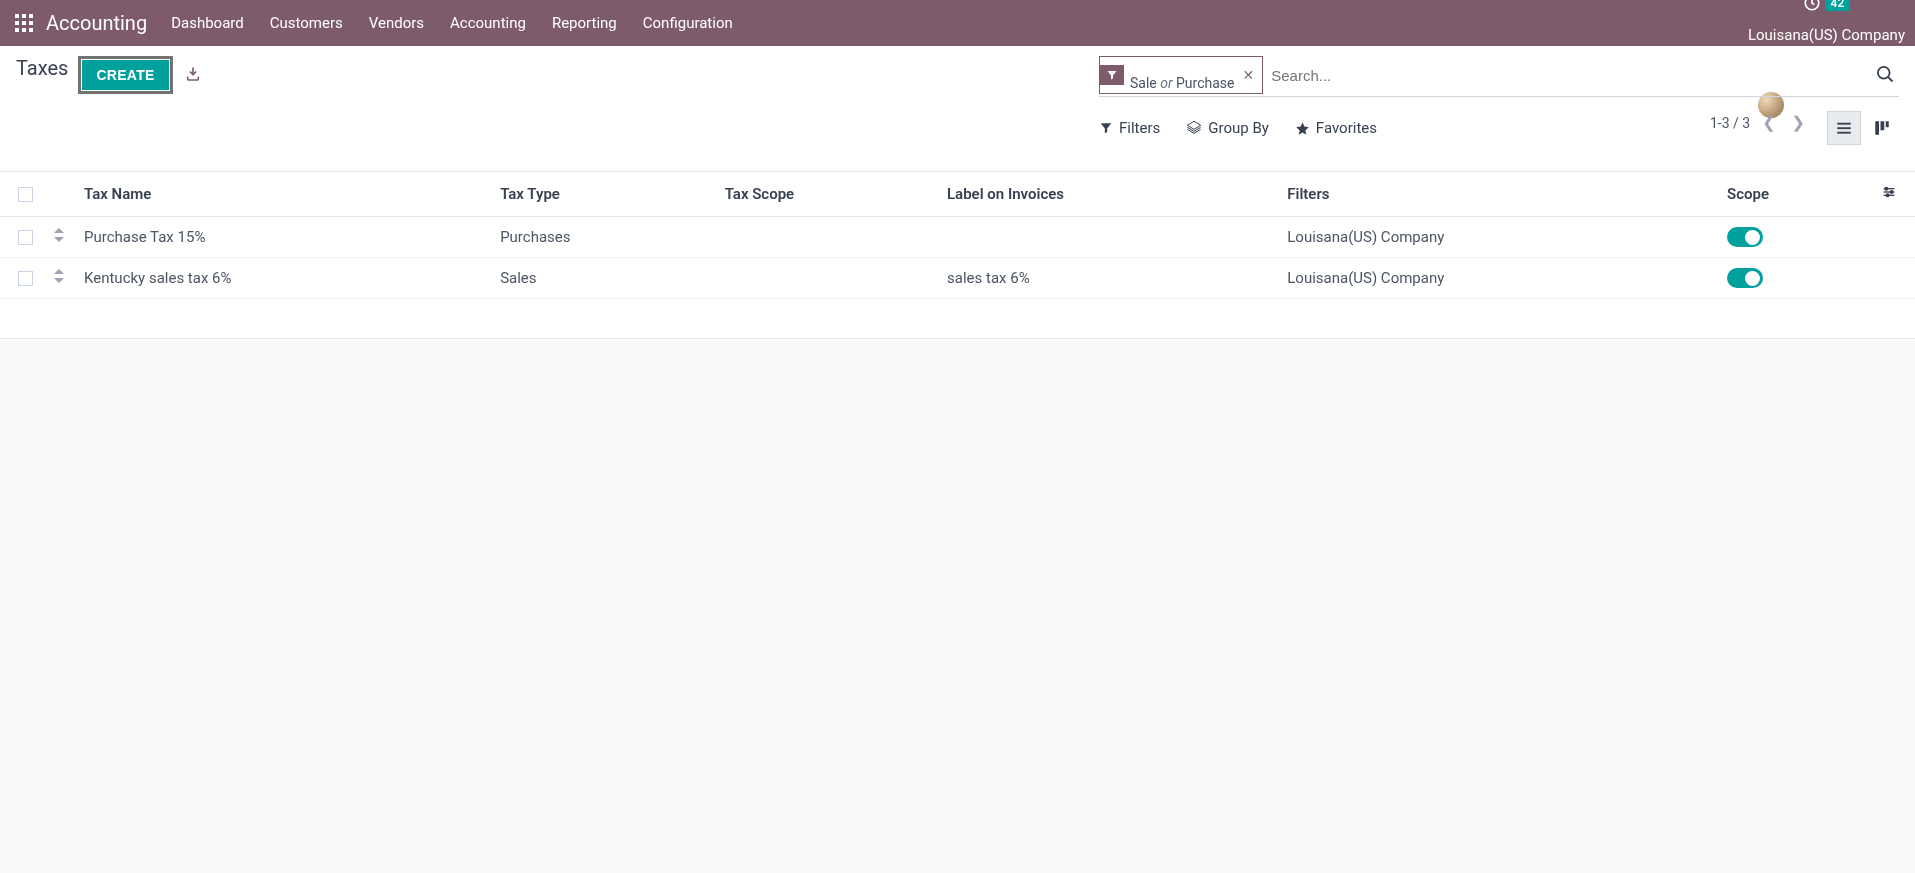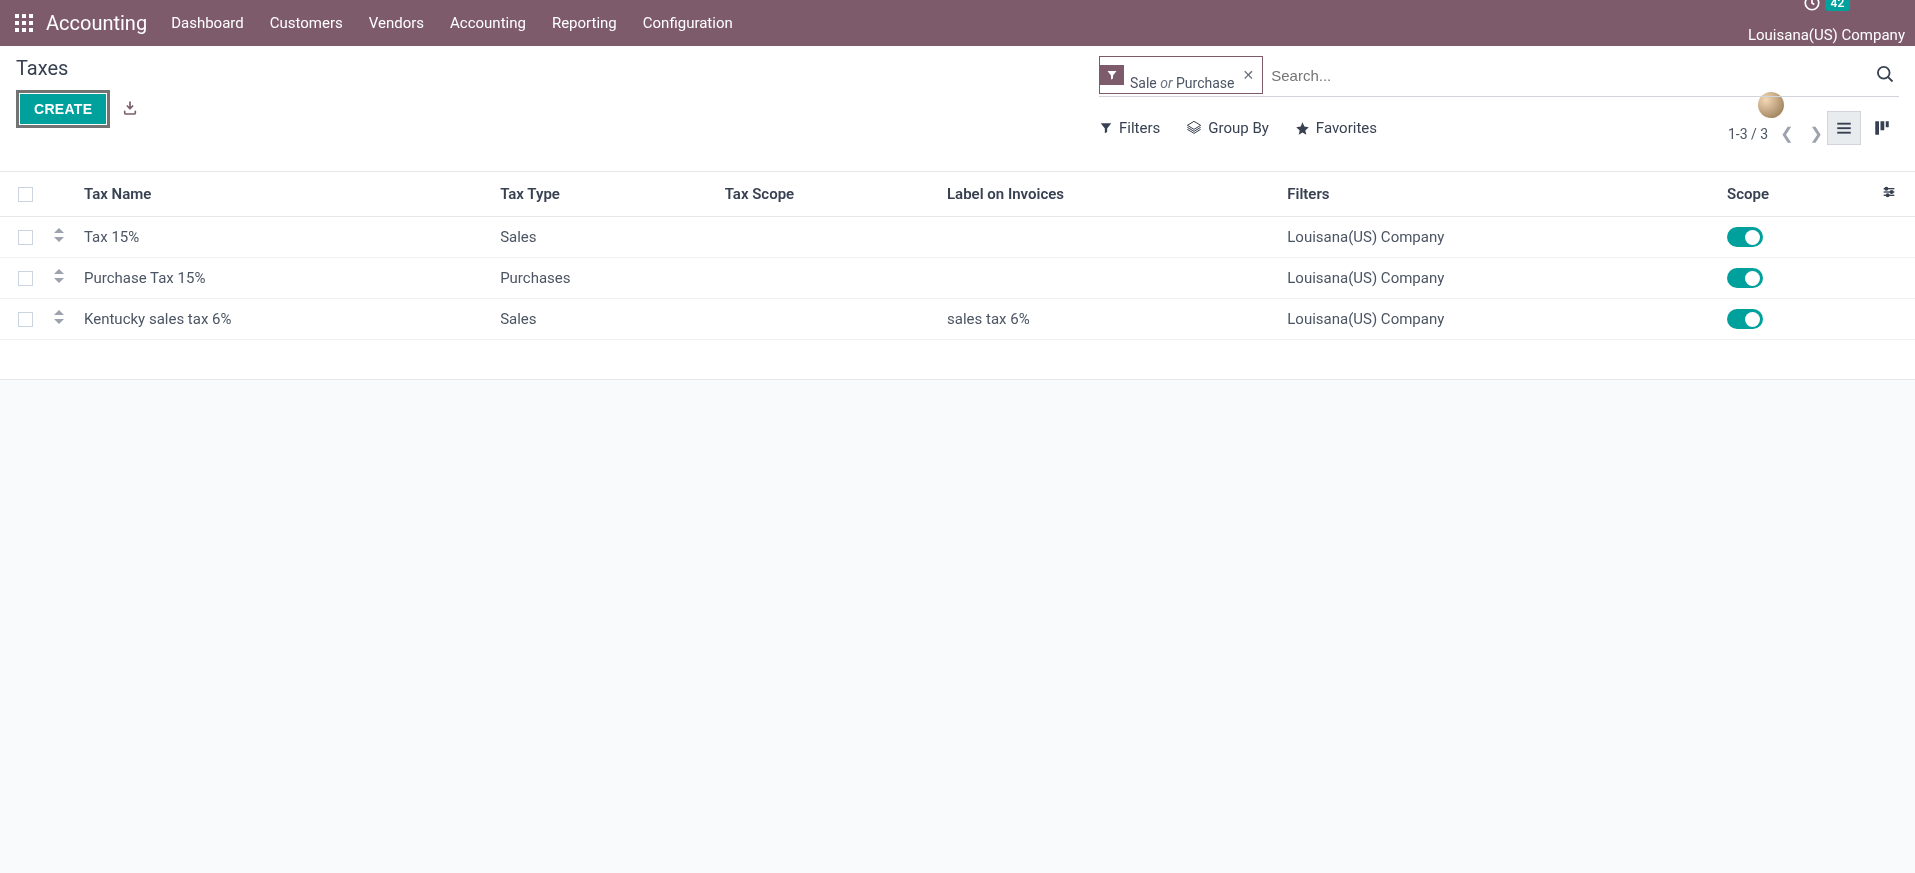--- a/index.html
+++ b/index.html
@@ -16,41 +16,41 @@
   .icon-btn { cursor: pointer; display: flex; align-items: center; }
   .badge-wrap { display: flex; align-items: center; gap: 4px; cursor: pointer; }
   .badge { background: #00a09d; color: #fff; font-size: 12px; padding: 1px 6px; border-radius: 3px; font-weight: 600; }
   .company-name { font-size: 15px; cursor: pointer; }
   .avatar { width: 26px; height: 26px; border-radius: 50%; background: radial-gradient(circle at 30% 30%, #f4d7b5, #8b6f47); margin-right: 4px; }
   .user-block { display: flex; align-items: center; gap: 6px; cursor: pointer; font-size: 15px;}
   
   
   .control-panel { background: #fff; border-bottom: 1px solid #e5e7eb; padding: 10px 16px 14px 16px; }
   .cp-row1 { display: flex; align-items: flex-start; justify-content: space-between; margin-bottom: 12px; }
-  .cp-left { display: flex; flex-direction: column; gap: 10px; }
+  .cp-left { display: flex; gap: 10px; }
   .breadcrumb { font-size: 20px; color: #374151; }
   .cp-buttons { display: flex; align-items: center; gap: 8px; }
   .btn-create { background: #00a09d; color: #fff; border: none; padding: 7px 14px; font-size: 14px; font-weight: 600; cursor: pointer; letter-spacing: 0.3px; }
   .highlight-box { border: 3px solid #737373; padding: 1px; display: inline-block; }
   .import-icon { color: #7d5b6b; cursor: pointer; padding: 4px; }
   
   .cp-right { flex: 1; max-width: 800px; margin-left: auto; }
   .search-wrap { display: flex; align-items: center; border-bottom: 1px solid #d1d5db; padding-bottom: 2px; margin-bottom: 14px; }
   .facet { display: inline-flex; align-items: center; border: 1px solid #7d5b6b; font-size: 14px; margin-right: 6px; }
   .facet-icon { background: #7d5b6b; color: #fff; padding: 4px 6px; display: flex; align-items: center; }
   .facet-text { padding: 2px 6px; color: #4b5563; margin-top: 16px; }
   .facet-text em { color: #6b7280; font-style: italic; }
   .facet-remove { padding: 2px 8px 2px 2px; color: #6b7280; cursor: pointer; font-size: 14px; }
   .search-input { border: none; outline: none; flex: 1; font-size: 15px; padding: 4px 2px; background: transparent; }
   .search-icon-right { color: #374151; cursor: pointer; padding: 4px; }
   
   .cp-row2-right { display: flex; align-items: center; justify-content: space-between; }
   .search-options { display: flex; gap: 26px; }
   .search-opt { display: flex; align-items: center; gap: 6px; cursor: pointer; color: #374151; font-size: 15px; }
-  .pager-switcher { display: flex; align-items: flex-end; }
+  .pager-switcher { display: flex; align-items: flex-start; gap: 18px; }
   .pager { display: flex; align-items: center; gap: 8px; color: #4b5563; font-size: 14px;}
   .pager-arrow { color: #9ca3af; cursor: pointer; font-size: 16px; padding: 2px 4px;}
   .view-switch { display: flex; gap: 4px; }
   .view-btn { width: 34px; height: 34px; display: flex; align-items: center; justify-content: center; cursor: pointer; color: #374151; border: 1px solid transparent; }
   .view-btn.active { background: #e9ecef; border: 1px solid #d1d5db; }
   
   
   .table-wrap { background: #fff; }
   table { width: 100%; border-collapse: collapse; }
   thead th { text-align: left; padding: 12px 10px; font-weight: 600; color: #374151; border-bottom: 1px solid #e5e7eb; font-size: 15px; }
@@ -243,38 +243,20 @@
     </thead>
     <tbody id="table-body">
         <tr>
     <td>
             <div class="checkbox"></div>
           </td>
     <td><span class="drag-handle"><svg width="10" height="14" viewBox="0 0 10 14">
                 <polygon points="5,0 10,5 0,5" fill="#9ca3af"></polygon>
                 <polygon points="0,9 10,9 5,14" fill="#9ca3af"></polygon>
               </svg></span></td>
-    <td>Tax 15%</td>
-    <td>Sales</td>
-    <td></td>
-    <td></td>
-    <td>Louisana(US) Company</td>
-    <td>
-            <div class="toggle"></div>
-          </td>
-    <td></td>
-  </tr>
-        <tr>
-    <td>
-            <div class="checkbox"></div>
-          </td>
-    <td><span class="drag-handle"><svg width="10" height="14" viewBox="0 0 10 14">
-                <polygon points="5,0 10,5 0,5" fill="#9ca3af"></polygon>
-                <polygon points="0,9 10,9 5,14" fill="#9ca3af"></polygon>
-              </svg></span></td>
     <td>Purchase Tax 15%</td>
     <td>Purchases</td>
     <td></td>
     <td></td>
     <td>Louisana(US) Company</td>
     <td>
             <div class="toggle"></div>
           </td>
     <td></td>
   </tr>

